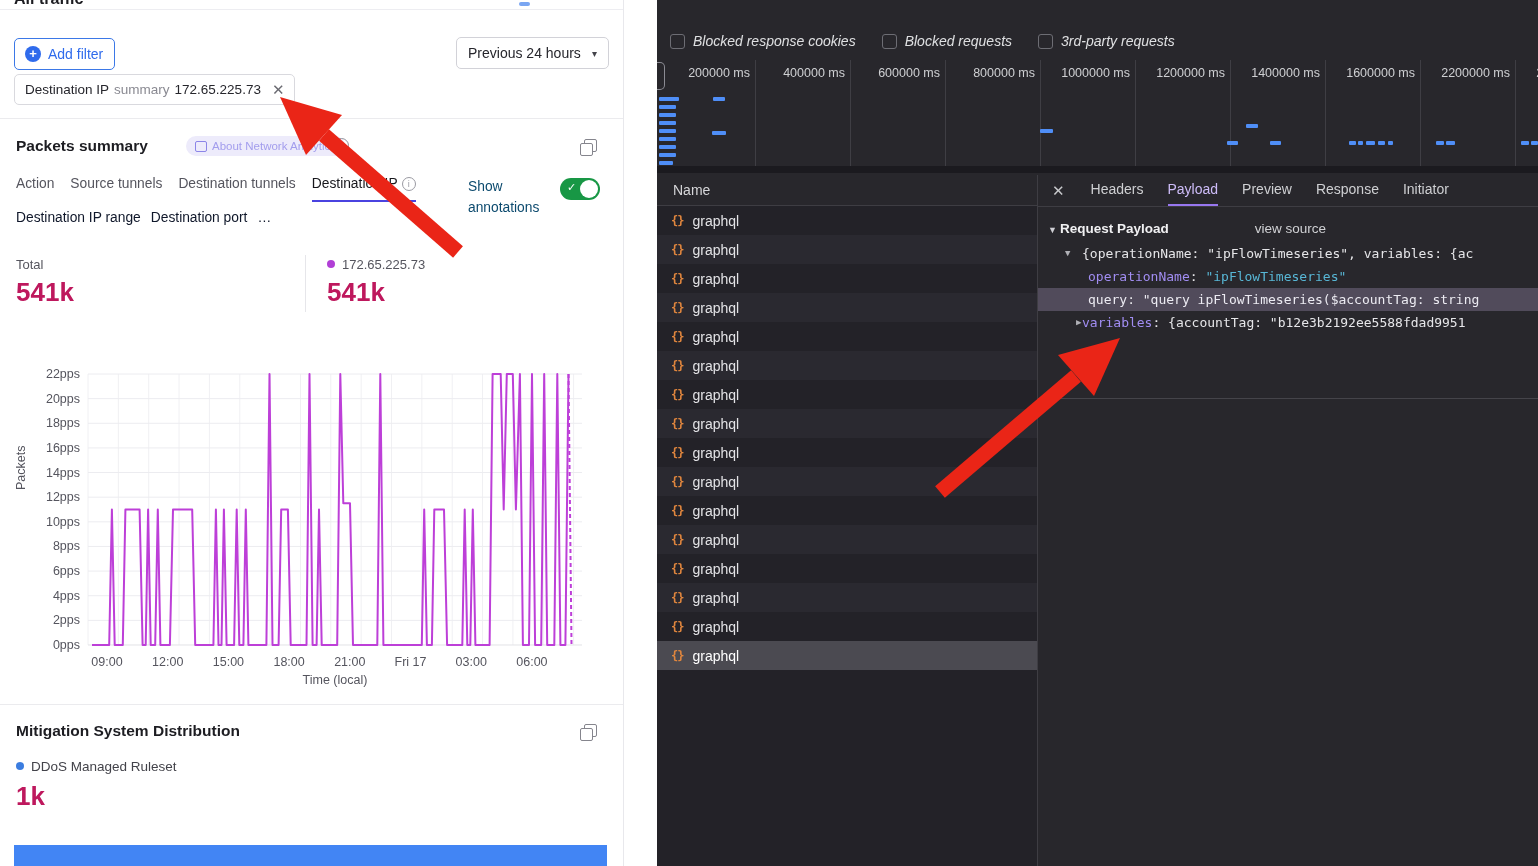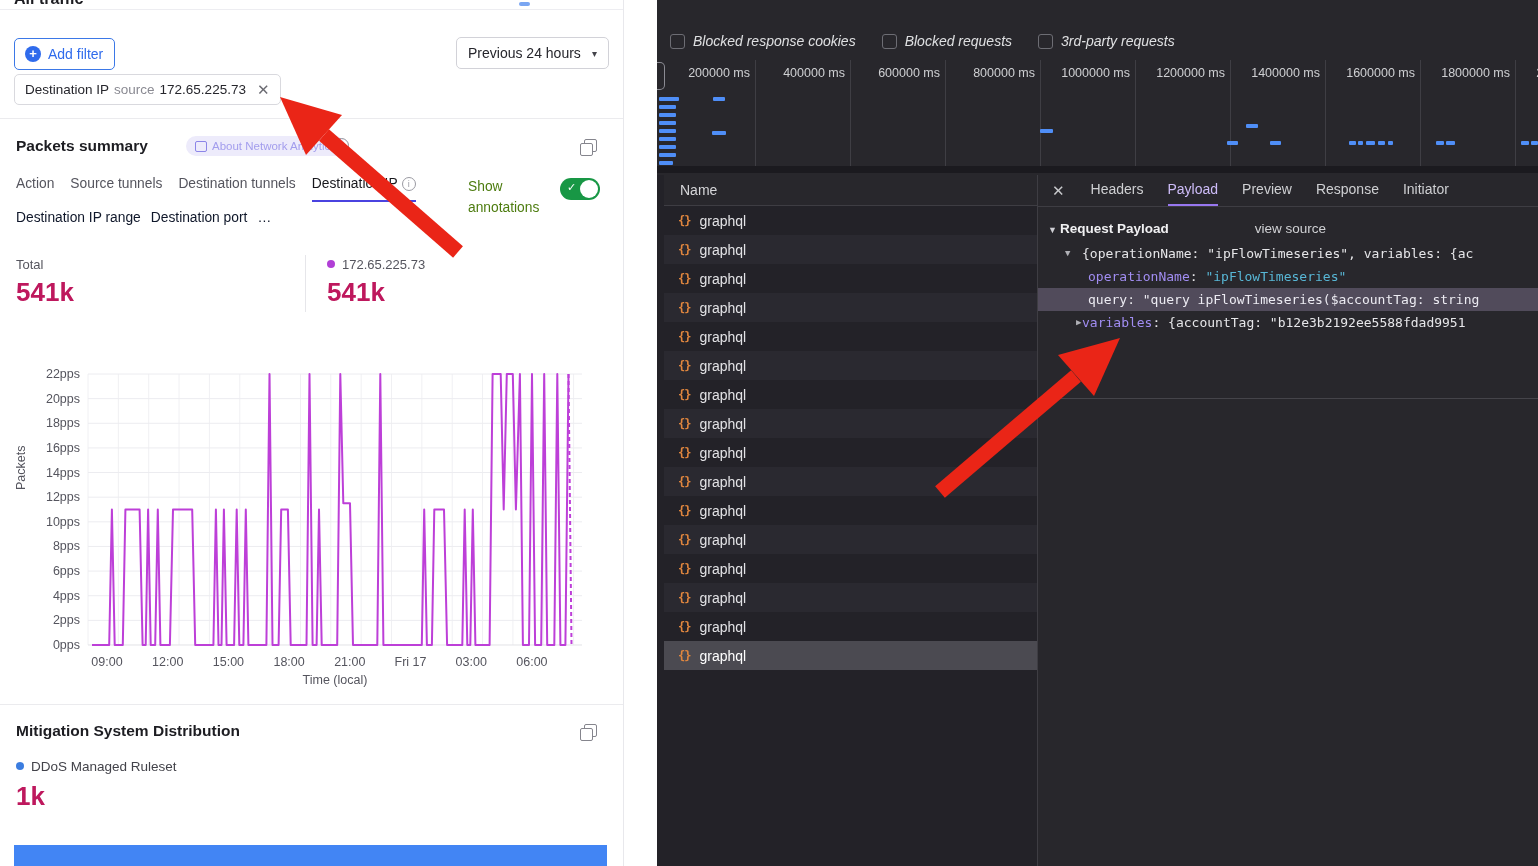--- a/index.html
+++ b/index.html
@@ -33,21 +33,21 @@
   .popout{width:11px;height:11px;border:1.5px solid #85858d;border-radius:2px;}
   .popout:after{content:"";position:absolute;left:-5px;top:3px;width:11px;height:11px;border:1.5px solid #85858d;
     border-radius:2px;background:#fff;}
   .tabs1{left:16px;top:176px;display:flex;gap:16px;font-size:13.8px;color:#55555e;}
   .tabs1 .tab{cursor:pointer;white-space:nowrap;padding-bottom:9px;}
   .tabs1 .tab.active{color:#17171c;border-bottom:2px solid #4a43e0;}
   .info-i{display:inline-block;width:12px;height:12px;border:1px solid #9a9aa2;border-radius:50%;font-size:9px;
     line-height:12px;text-align:center;color:#9a9aa2;margin-left:4px;vertical-align:1px;}
   .tabs2{left:16px;top:210px;display:flex;gap:10px;font-size:13.8px;color:#0f172a;align-items:center;}
   .tabs2 .tab{cursor:pointer;}
-  .showann{left:468px;top:176px;width:80px;font-size:13.8px;color:#4d7c0f;line-height:21px;}
+  .showann{left:468px;top:176px;width:80px;font-size:13.8px;color:#0c4a6e;line-height:21px;}
   .toggle{left:560px;top:178px;width:40px;height:22px;border-radius:11px;background:#189745;cursor:pointer;}
   .toggle .knob{position:absolute;right:2px;top:2px;width:18px;height:18px;border-radius:50%;background:#fff;}
   .toggle .chk{position:absolute;left:7px;top:3px;color:#fff;font-size:11px;}
   .stat-label{font-size:13px;color:#55555e;}
   .stat-value{font-size:26px;font-weight:bold;color:#be185d;}
   .vdiv{left:305px;top:255px;width:1px;height:57px;background:#e6e6ea;}
   .dot{display:inline-block;width:8px;height:8px;border-radius:50%;margin-right:7px;vertical-align:1px;}
   .div2{left:0;top:704px;width:623px;height:1px;background:#ebebee;}
   .legend-label{font-size:13.5px;color:#43434a;}
   .bluebar{left:14px;top:845px;width:593px;height:21px;}
@@ -62,21 +62,21 @@
   .cbrow{left:13px;top:33px;display:flex;gap:26px;font-size:14px;color:#dfe0e2;align-items:center;}
   .cb{display:flex;gap:8px;align-items:center;cursor:pointer;font-style:italic;}
   .cb .box{width:13px;height:13px;border:1.5px solid #6d6d74;border-radius:3px;background:transparent;}
   .tl{left:0;top:58px;width:881px;height:115px;background:#28272c;overflow:hidden;}
   .tl .grid{position:absolute;top:2px;width:1px;height:106px;background:#3f3e44;}
   .tl .lab{position:absolute;top:8px;width:85px;text-align:right;font-size:12.5px;color:#cfd0d3;white-space:nowrap;}
   .tl .mark{position:absolute;height:4px;background:#4f8ef7;border-radius:1px;}
   .tl .strip{position:absolute;left:0;top:108px;width:881px;height:7px;background:#1b1a1f;}
   .tl .handle{position:absolute;left:0px;top:4px;width:7px;height:26px;border:1.5px solid #8b8b93;border-left:none;
     border-radius:0 5px 5px 0;}
-  #reqlist{left:0;top:175px;width:380px;height:691px;background:#232228;padding-left:7px;}
+  #reqlist{left:0;top:175px;width:380px;height:691px;background:#232228;}
   #reqlist .hdr{height:30px;line-height:30px;padding-left:16px;font-size:14px;color:#d6d6d9;background:#28272c;
     border-bottom:1px solid #3e3d43;cursor:pointer;}
   .req-row{height:29px;display:flex;align-items:center;gap:9px;padding-left:14px;font-size:14px;color:#e3e3e6;cursor:pointer;}
   .req-row.even{background:#2a2930;}
   .req-row.selected{background:#4b4a51;color:#fff;}
   .req-row .jsonic{font-family:"DejaVu Sans Mono",monospace;font-size:12px;font-weight:bold;color:#e0863e;letter-spacing:-1px;}
   #vsep{left:380px;top:175px;width:1px;height:691px;background:#3e3d43;}
   #detail{left:381px;top:175px;width:500px;height:691px;background:#28272c;overflow:hidden;}
   .dtabs{height:31px;display:flex;align-items:center;gap:24px;padding-left:14px;border-bottom:1px solid #3e3d43;
     font-size:14px;color:#cfd0d3;}
@@ -115,21 +115,21 @@
       <span class="lbl">Add filter</span>
     </div>
 
     <div class="abs timerange">
       <span>Previous 24 hours</span>
       <span class="caret">▾</span>
     </div>
 
     <div class="abs chip">
       <span class="f">Destination IP</span>
-      <span class="op">source</span>
+      <span class="op">summary</span>
       <span class="v">172.65.225.73</span>
       <span class="x">✕</span>
     </div>
 
     <div class="abs div1"></div>
 
     <div class="abs sec-title" style="left:16px;top:137px;">Packets summary</div>
     <div class="abs badge">
       <span class="bicon"></span>
       <span>About Network Analytics</span>
@@ -262,21 +262,21 @@
         <div class="lab" style="left: 293px;">800000 ms</div>
         <div class="grid" style="left: 478px;"></div>
         <div class="lab" style="left: 388px;">1000000 ms</div>
         <div class="grid" style="left: 573px;"></div>
         <div class="lab" style="left: 483px;">1200000 ms</div>
         <div class="grid" style="left: 668px;"></div>
         <div class="lab" style="left: 578px;">1400000 ms</div>
         <div class="grid" style="left: 763px;"></div>
         <div class="lab" style="left: 673px;">1600000 ms</div>
         <div class="grid" style="left: 858px;"></div>
-        <div class="lab" style="left: 768px;">1800000 ms</div>
+        <div class="lab" style="left: 768px;">2200000 ms</div>
         <div class="lab" style="left: 863px;">2000000 ms</div>
         <div class="mark" style="left: 2px; top: 39px; width: 20px;"></div>
         <div class="mark" style="left: 2px; top: 47px; width: 17px;"></div>
         <div class="mark" style="left: 2px; top: 55px; width: 17px;"></div>
         <div class="mark" style="left: 2px; top: 63px; width: 17px;"></div>
         <div class="mark" style="left: 2px; top: 71px; width: 17px;"></div>
         <div class="mark" style="left: 2px; top: 79px; width: 17px;"></div>
         <div class="mark" style="left: 2px; top: 87px; width: 17px;"></div>
         <div class="mark" style="left: 2px; top: 95px; width: 17px;"></div>
         <div class="mark" style="left: 2px; top: 103px; width: 14px;"></div>

